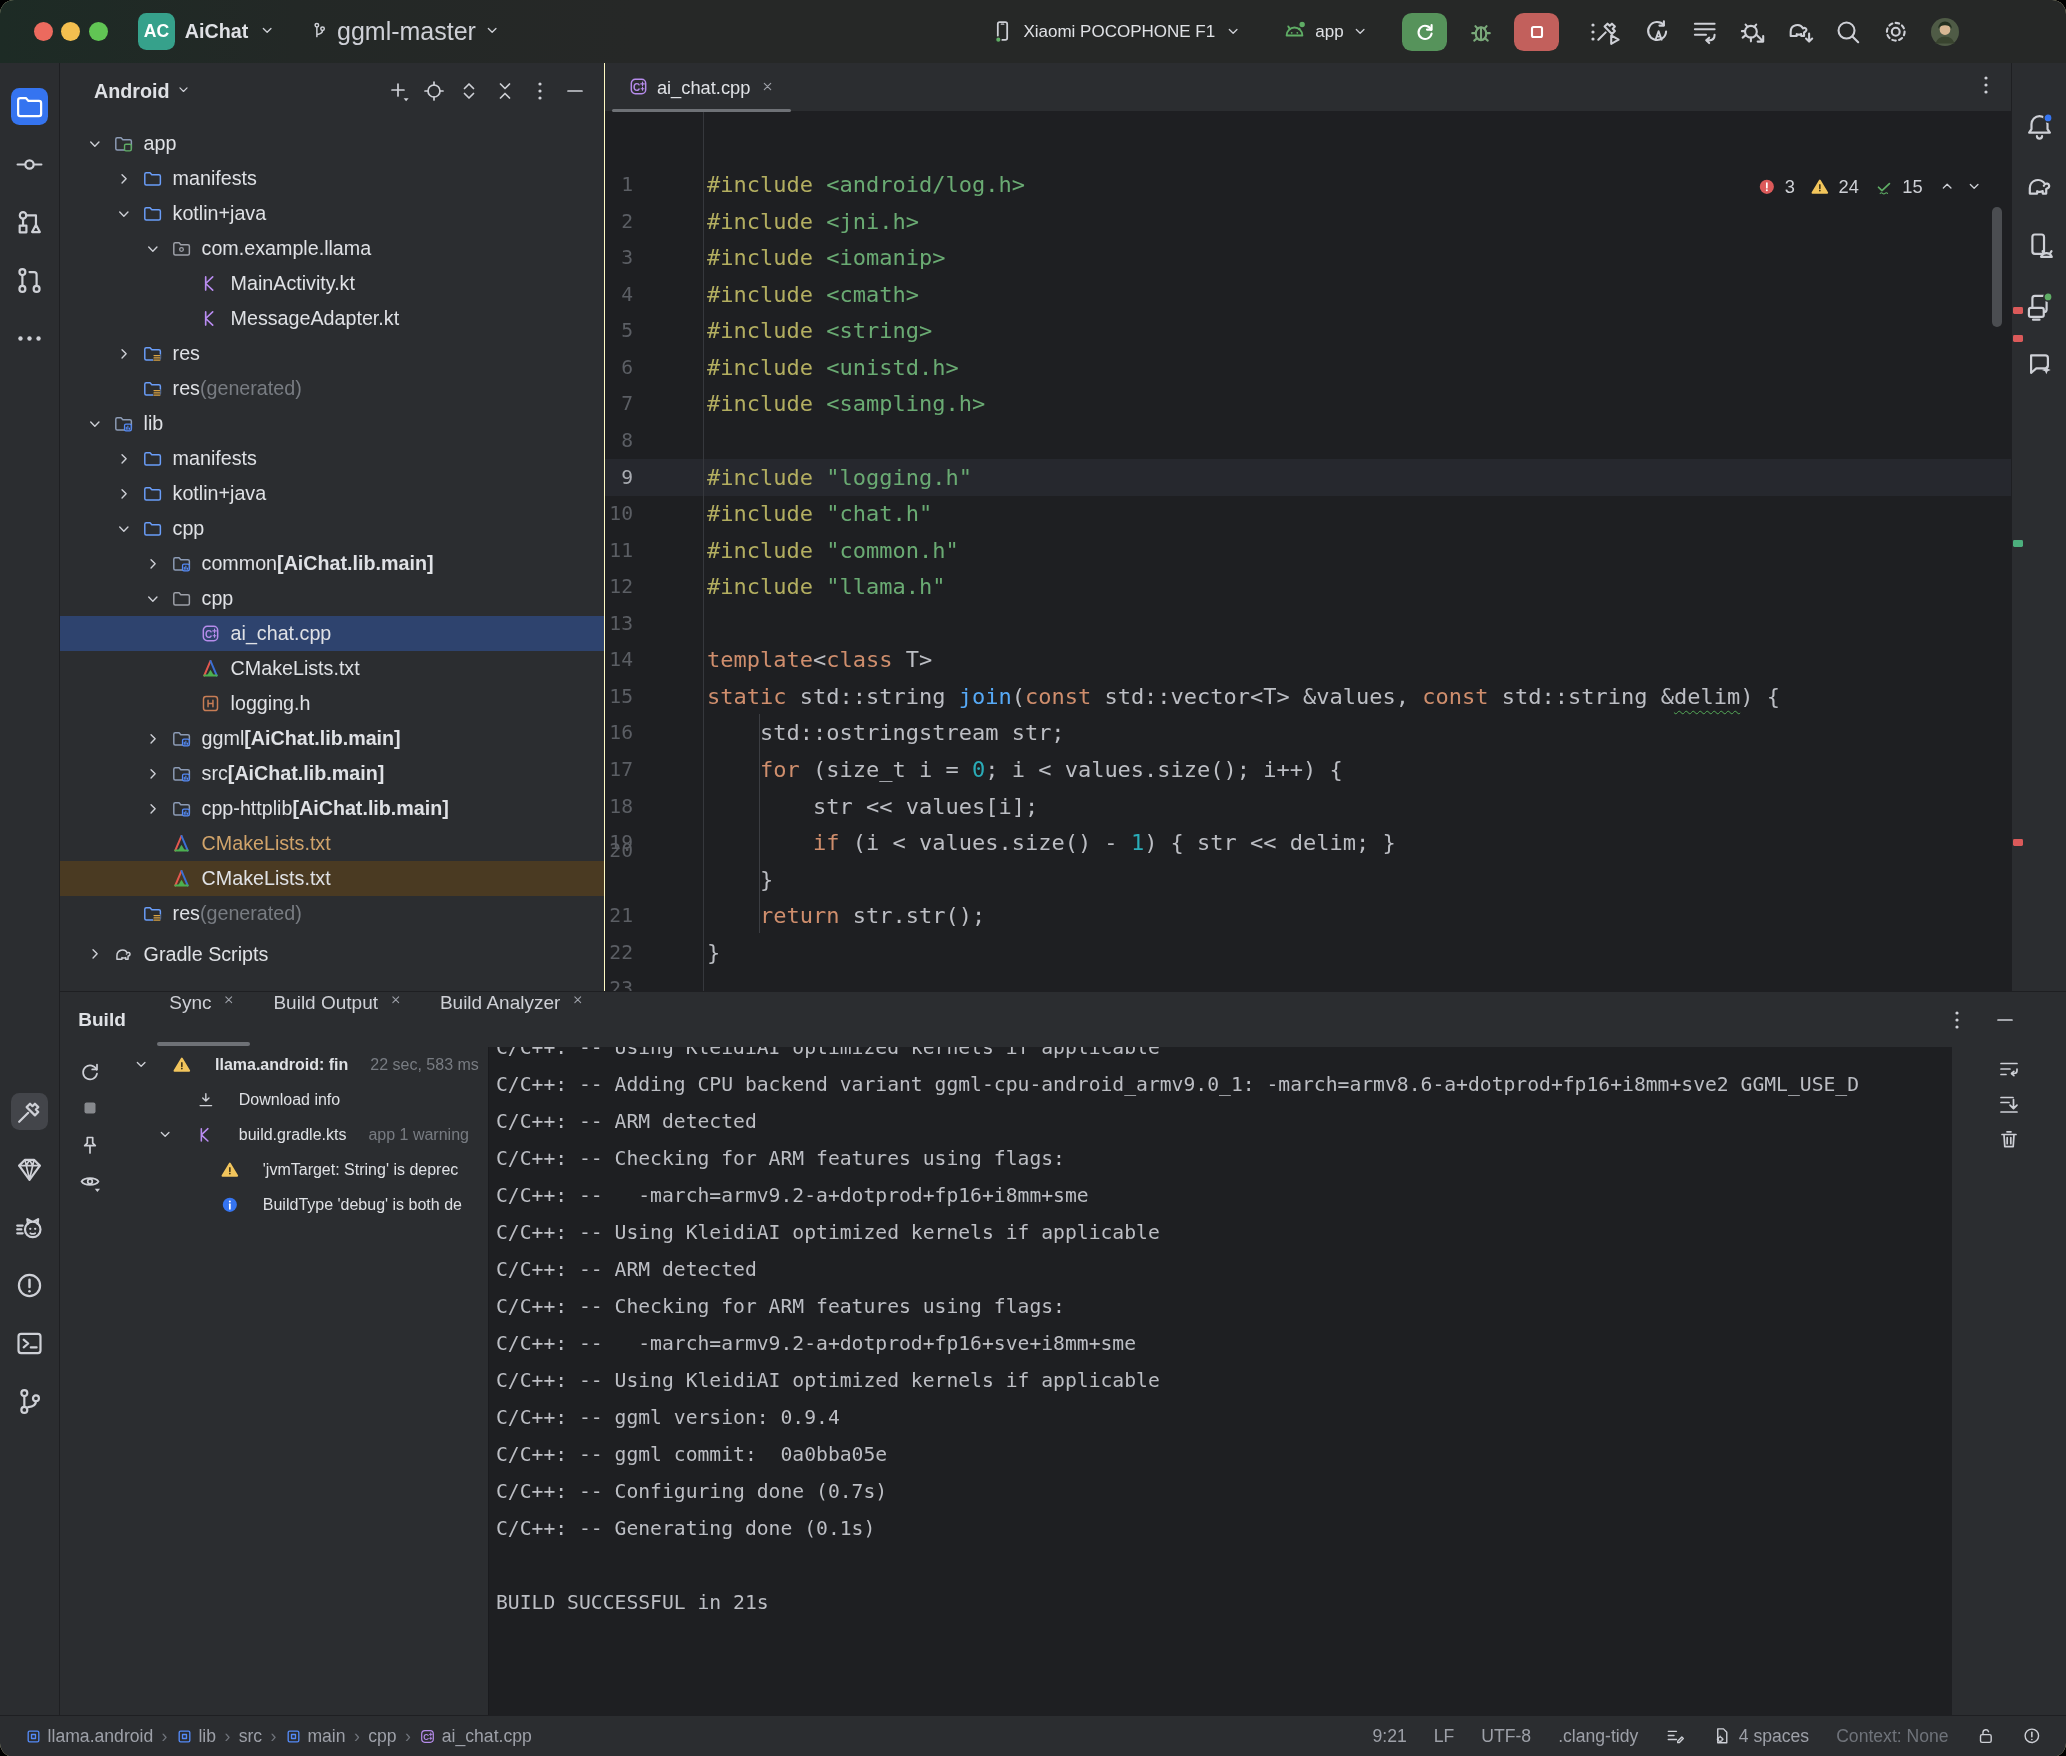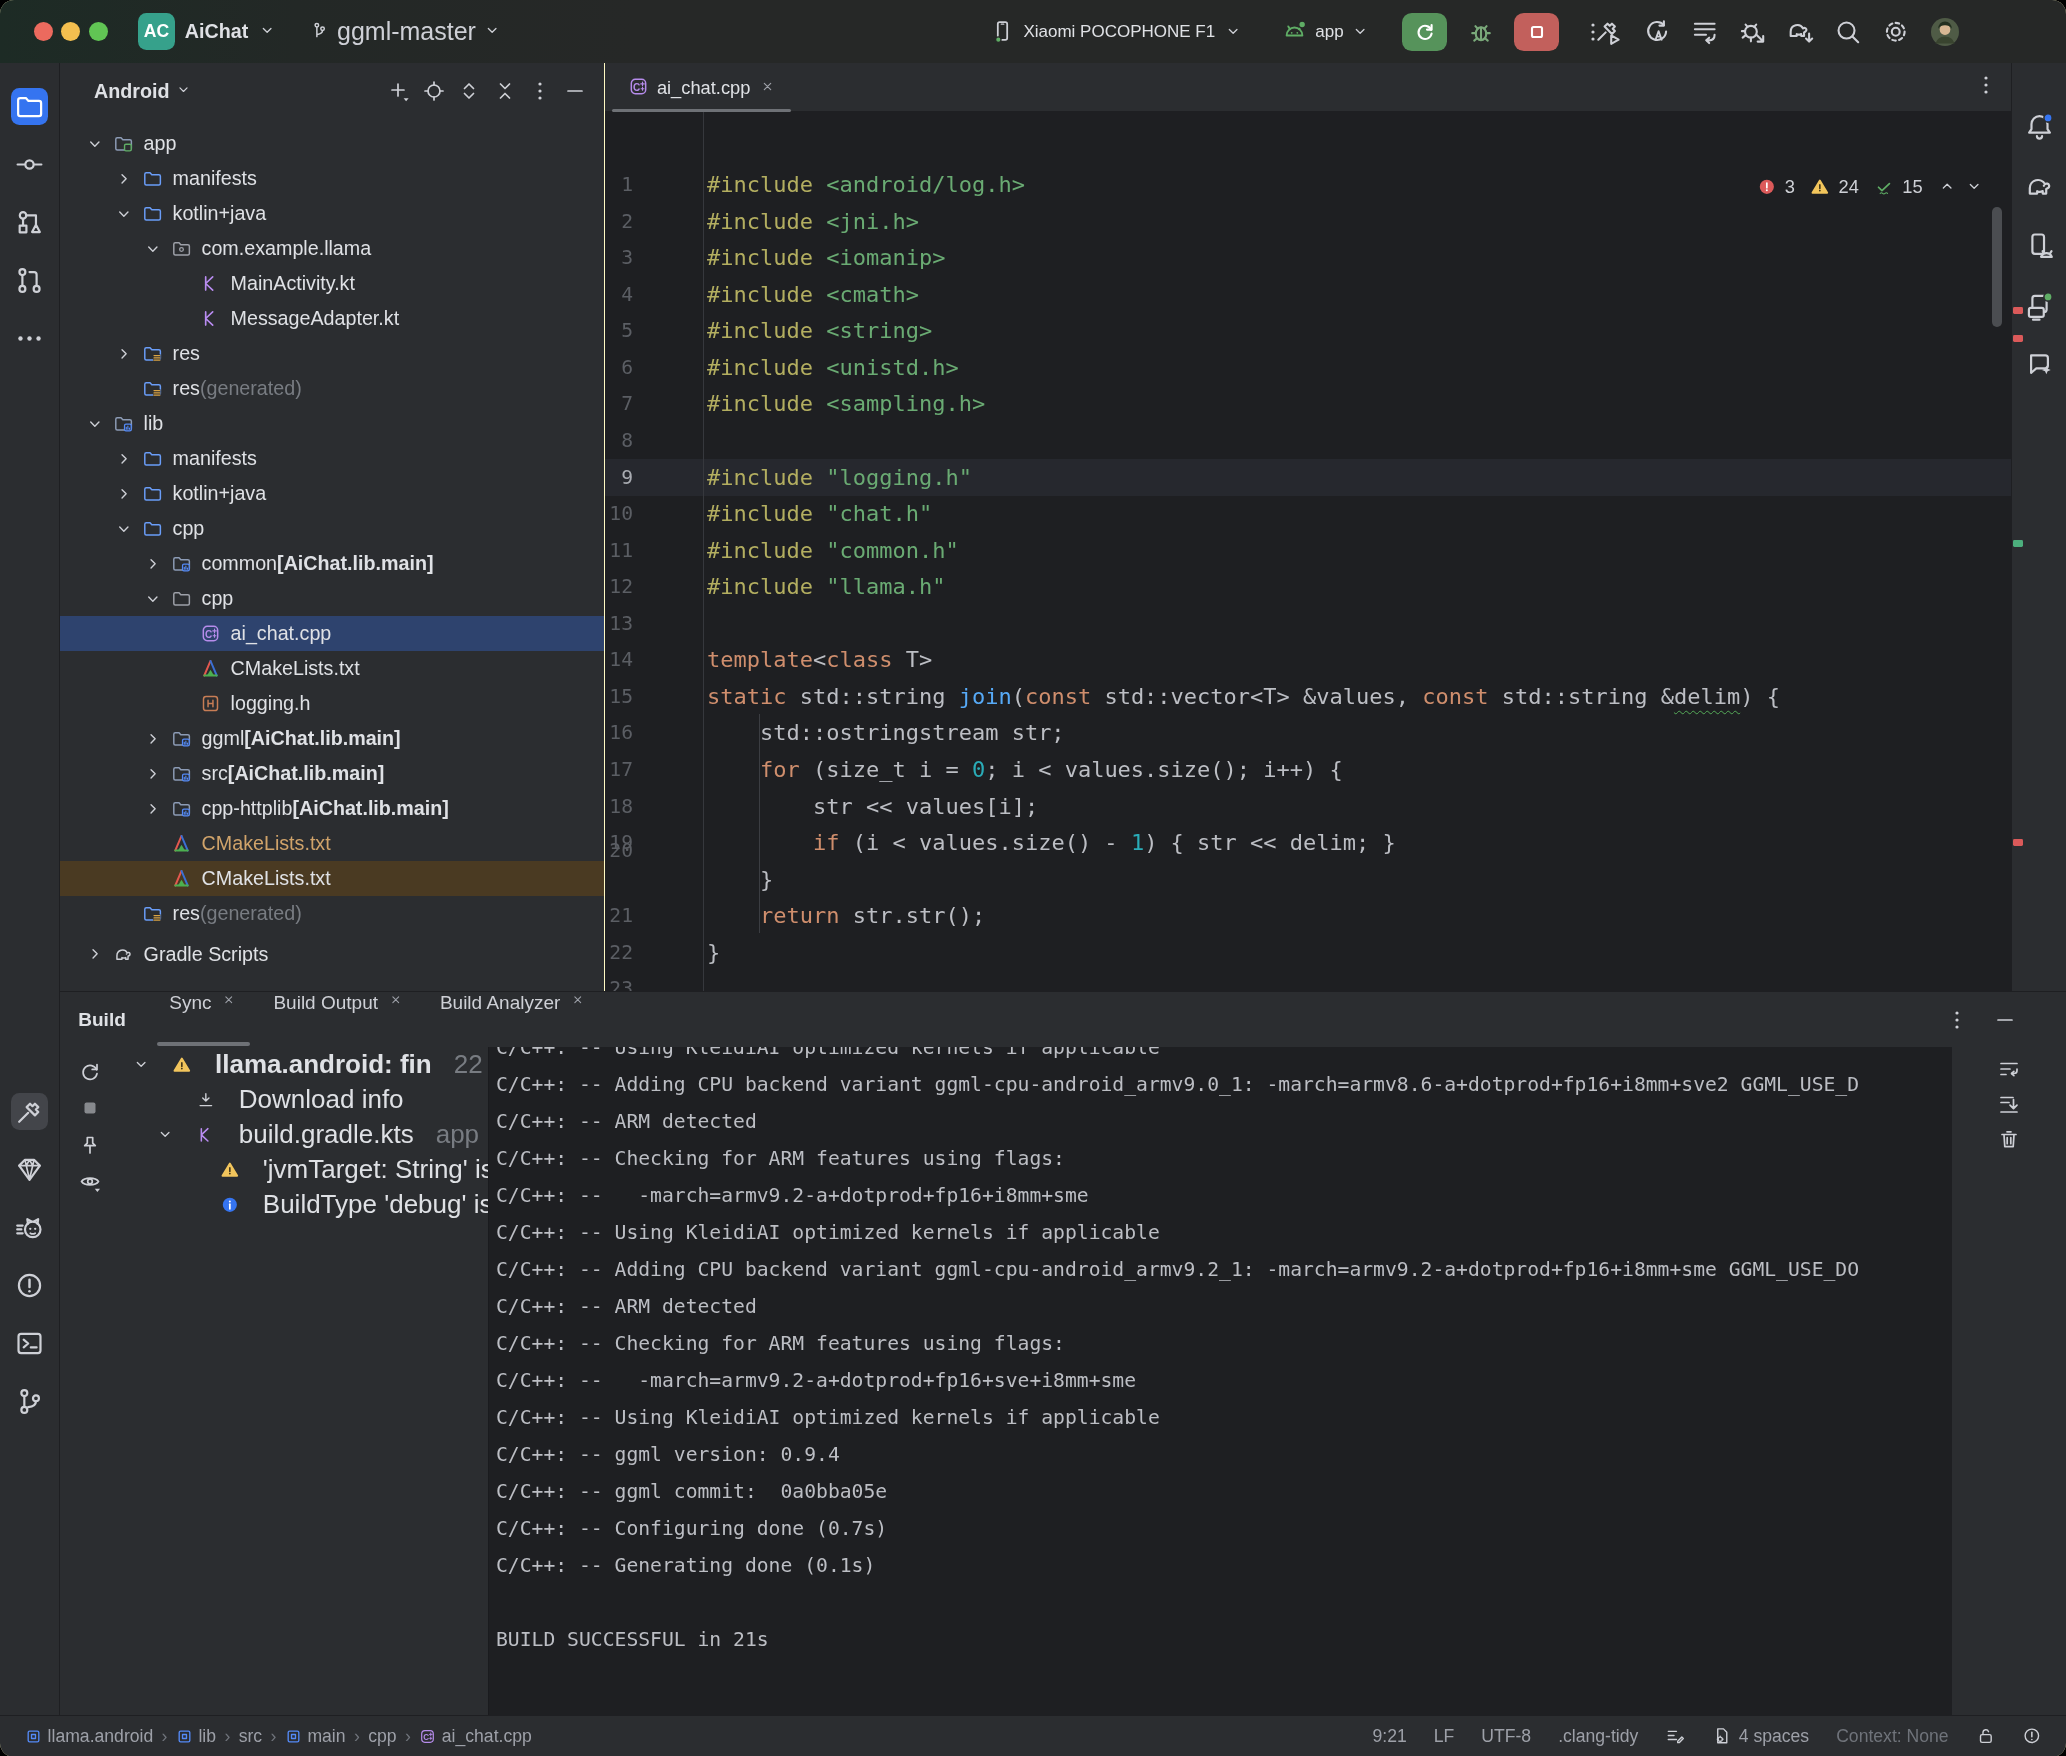--- a/index.html
+++ b/index.html
@@ -67,21 +67,21 @@
   
   .build{position:absolute;left:60px;top:991px;width:2006px;height:724px;background:#2b2d30;border-top:1.4px solid #1e1f22;box-sizing:border-box;}
   .bhead{position:absolute;left:0;top:0;width:100%;height:55px;}
   .btitle{position:absolute;left:18.3px;top:0;height:55px;display:flex;align-items:center;color:#DFE1E5;font-weight:bold;font-size:19px;}
   .btabs{position:absolute;left:91px;top:0;height:55px;display:flex;}
   .btab{position:relative;height:55px;display:flex;align-items:flex-start;gap:9.8px;padding:0 18.3px;color:#CED0D6;font-size:19px;}
   .btab .underline{position:absolute;left:5.6px;right:5.6px;bottom:1.4px;height:3.5px;background:#6E7176;border-radius:2.1px;}
   .bhead-icons{position:absolute;right:49px;top:0;height:55px;display:flex;align-items:center;gap:24px;}
   .btoolbar{position:absolute;left:0;top:55px;width:59px;bottom:0;display:flex;flex-direction:column;align-items:center;padding-top:12.7px;gap:12.7px;box-sizing:border-box;}
   .synctree{position:absolute;left:59px;top:55px;width:369px;bottom:0;overflow:hidden;}
-  .strow{height:35px;display:flex;align-items:center;font-size:26px;color:#DFE1E5;white-space:nowrap;gap:15px;}
+  .strow{height:35px;display:flex;align-items:center;font-size:16px;color:#DFE1E5;white-space:nowrap;gap:15px;}
   .strow .chev{width:22.5px;height:22.5px;flex:0 0 22.5px;display:flex;align-items:center;justify-content:center;}
   .strow .ticon{width:22.5px;height:22.5px;flex:0 0 22.5px;display:flex;align-items:center;justify-content:center;margin-left:2.8px;}
   .strow .tlabel{margin-left:7px;}
   .strow .meta{color:#787C82;margin-left:7px;}
   .console{position:absolute;left:428px;top:55px;width:1464px;bottom:0;background:#1e1f22;border-left:0.7px solid #1a1b1e;overflow:hidden;}
   .cinner{margin-top:-18.3px;padding-left:7px;}
   .cline{height:37px;line-height:37px;font-family:"DejaVu Sans Mono",monospace;font-size:19.7px;color:#BCBEC4;white-space:pre;overflow:hidden;}
   .clink{color:#548AF7;text-decoration:underline;}
   .ctoolbar{position:absolute;left:1892px;top:55px;right:0;bottom:0;background:#2b2d30;display:flex;flex-direction:column;align-items:center;padding-top:9.8px;gap:11.2px;}
   
@@ -1171,21 +1171,20 @@
         </div>
       </div>
     <div class="console">
       <div class="cinner" id="cinner">
           <div class="cline">C/C++: -- Using KleidiAI optimized kernels if applicable</div>
           <div class="cline">C/C++: -- Adding CPU backend variant ggml-cpu-android_armv9.0_1: -march=armv8.6-a+dotprod+fp16+i8mm+sve2 GGML_USE_D</div>
           <div class="cline">C/C++: -- ARM detected</div>
           <div class="cline">C/C++: -- Checking for ARM features using flags:</div>
           <div class="cline">C/C++: --   -march=armv9.2-a+dotprod+fp16+i8mm+sme</div>
           <div class="cline">C/C++: -- Using KleidiAI optimized kernels if applicable</div>
-          <div class="cline">C/C++: -- Adding CPU backend variant ggml-cpu-android_armv9.2_1: -march=armv9.2-a+dotprod+fp16+i8mm+sme GGML_USE_DO</div>
           <div class="cline">C/C++: -- ARM detected</div>
           <div class="cline">C/C++: -- Checking for ARM features using flags:</div>
           <div class="cline">C/C++: --   -march=armv9.2-a+dotprod+fp16+sve+i8mm+sme</div>
           <div class="cline">C/C++: -- Using KleidiAI optimized kernels if applicable</div>
           <div class="cline">C/C++: -- ggml version: 0.9.4</div>
           <div class="cline">C/C++: -- ggml commit:  0a0bba05e</div>
           <div class="cline">C/C++: -- Configuring done (0.7s)</div>
           <div class="cline">C/C++: -- Generating done (0.1s)</div>
           <div class="cline"></div>
           <div class="cline">BUILD SUCCESSFUL in 21s</div>

